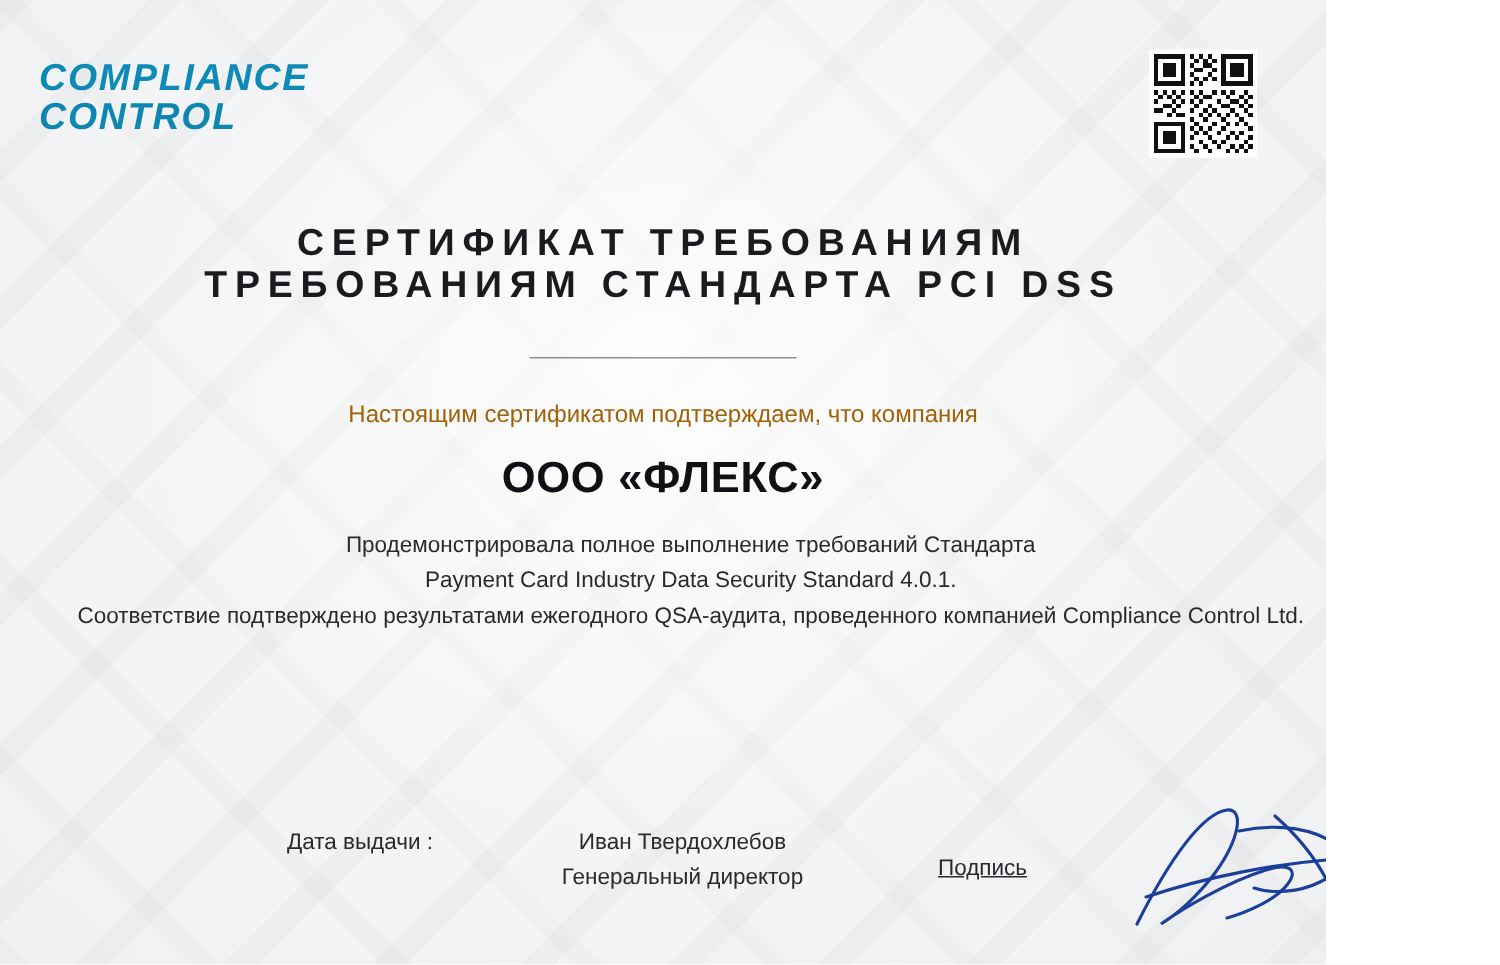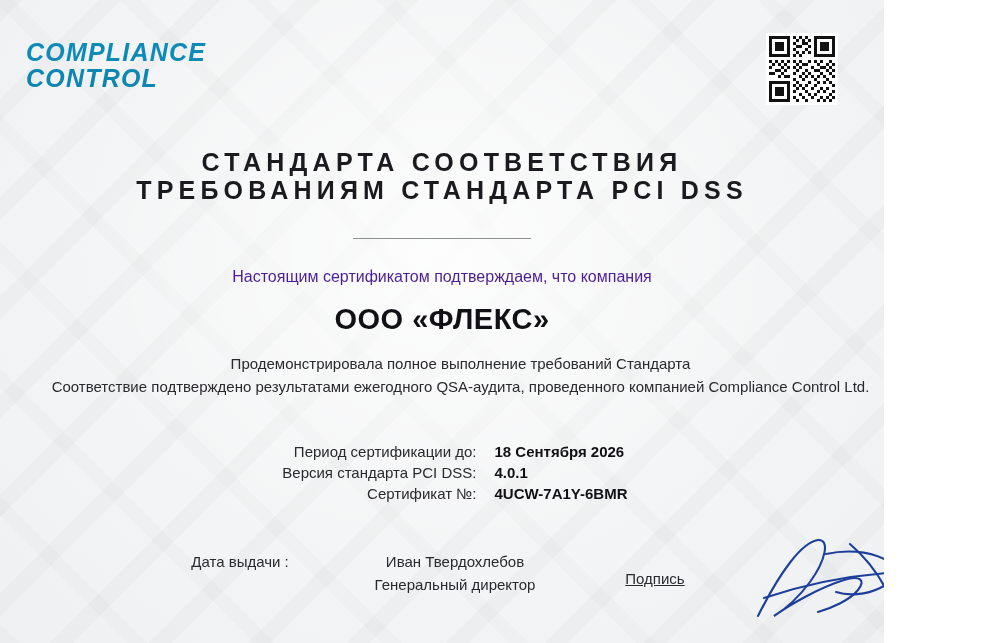--- a/index.html
+++ b/index.html
@@ -99,21 +99,21 @@
     background: #8d9093;
   }
 
   
   .intro {
     position: absolute;
     left: 0; right: 0;
     top: 268px;
     text-align: center;
     font-size: 16px;
-    color: #4c1d95;
+    color: #a16207;
   }
   .company {
     position: absolute;
     left: 0; right: 0;
     top: 303px;
     text-align: center;
     font-size: 29px;
     font-weight: bold;
     color: #111115;
     letter-spacing: 0.5px;
@@ -330,45 +330,33 @@
           <rect x="10" y="22" width="1" height="1"></rect>
             <rect x="13" y="22" width="1" height="1"></rect>
             <rect x="17" y="22" width="1" height="1"></rect>
             <rect x="19" y="22" width="1" height="1"></rect>
             <rect x="21" y="22" width="1" height="1"></rect>
         </g>
       </svg>
     </div>
 
     <div class="title-block">
-      <div class="title-line">СТАНДАРТА СООТВЕТСТВИЯ</div>
+      <div class="title-line">СЕРТИФИКАТ ТРЕБОВАНИЯМ</div>
       <div class="title-line">ТРЕБОВАНИЯМ СТАНДАРТА PCI DSS</div>
     </div>
     <div class="divider"></div>
 
     <div class="intro">Настоящим сертификатом подтверждаем, что компания</div>
     <div class="company">ООО «ФЛЕКС»</div>
     <div class="statement">
       <div>Продемонстрировала полное выполнение требований Стандарта</div>
+      <div>Payment Card Industry Data Security Standard  4.0.1.</div>
       <div>Соответствие подтверждено результатами ежегодного QSA-аудита, проведенного компанией Compliance Control Ltd.</div>
     </div>
 
-    <div class="details">
-      <div class="label">Период сертификации до:</div>
-      <div></div>
-      <div class="value">18 Сентября 2026</div>
-
-      <div class="label">Версия стандарта PCI DSS:</div>
-      <div></div>
-      <div class="value">4.0.1</div>
-
-      <div class="label">Сертификат №:</div>
-      <div></div>
-      <div class="value">4UCW-7A1Y-6BMR</div>
-    </div>
 
     <div class="issue-date">
       <div>Дата выдачи :</div>
     </div>
 
     <div class="director">
       <div>Иван Твердохлебов</div>
       <div>Генеральный директор</div>
     </div>
 

